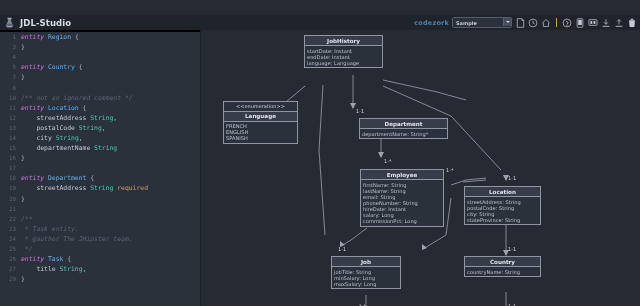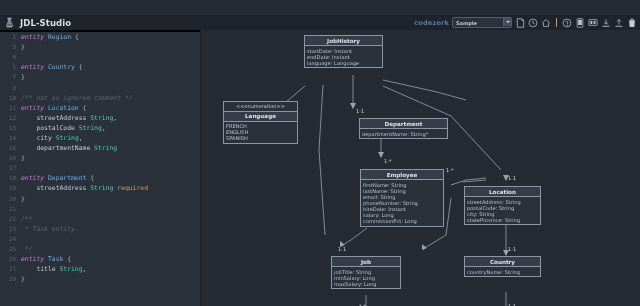--- a/index.html
+++ b/index.html
@@ -178,21 +178,21 @@
       <div class="code-line"><span class="ln">14</span><span><span class="ctext">    city </span><span class="typ">String</span><span class="pun">,</span></span></div>
       <div class="code-line"><span class="ln">15</span><span><span class="ctext">    departmentName </span><span class="typ">String</span></span></div>
       <div class="code-line"><span class="ln">16</span><span><span class="pun">}</span></span></div>
       <div class="code-line"><span class="ln">17</span><span></span></div>
       <div class="code-line"><span class="ln">18</span><span><span class="kw">entity </span><span class="ent">Department</span><span class="pun"> {</span></span></div>
       <div class="code-line"><span class="ln">19</span><span><span class="ctext">    streetAddress </span><span class="typ">String</span><span class="req"> required</span></span></div>
       <div class="code-line"><span class="ln">20</span><span><span class="pun">}</span></span></div>
       <div class="code-line"><span class="ln">21</span><span></span></div>
       <div class="code-line"><span class="ln">22</span><span><span class="cmt">/**</span></span></div>
       <div class="code-line"><span class="ln">23</span><span><span class="cmt"> * Task entity.</span></span></div>
-      <div class="code-line"><span class="ln">24</span></div>
+      <div class="code-line"><span class="ln">24</span><span><span class="cmt"> * @author The JHipster team.</span></span></div>
       <div class="code-line"><span class="ln">25</span><span><span class="cmt"> */</span></span></div>
       <div class="code-line"><span class="ln">26</span><span><span class="kw">entity </span><span class="ent">Task</span><span class="pun"> {</span></span></div>
       <div class="code-line"><span class="ln">27</span><span><span class="ctext">    title </span><span class="typ">String</span><span class="pun">,</span></span></div>
       <div class="code-line"><span class="ln">29</span><span><span class="pun">}</span></span></div>
     </div>
   <div id="editor-divider"></div>
 
   <div id="canvas">
 
     <svg id="wires" viewBox="0 0 439 291">

